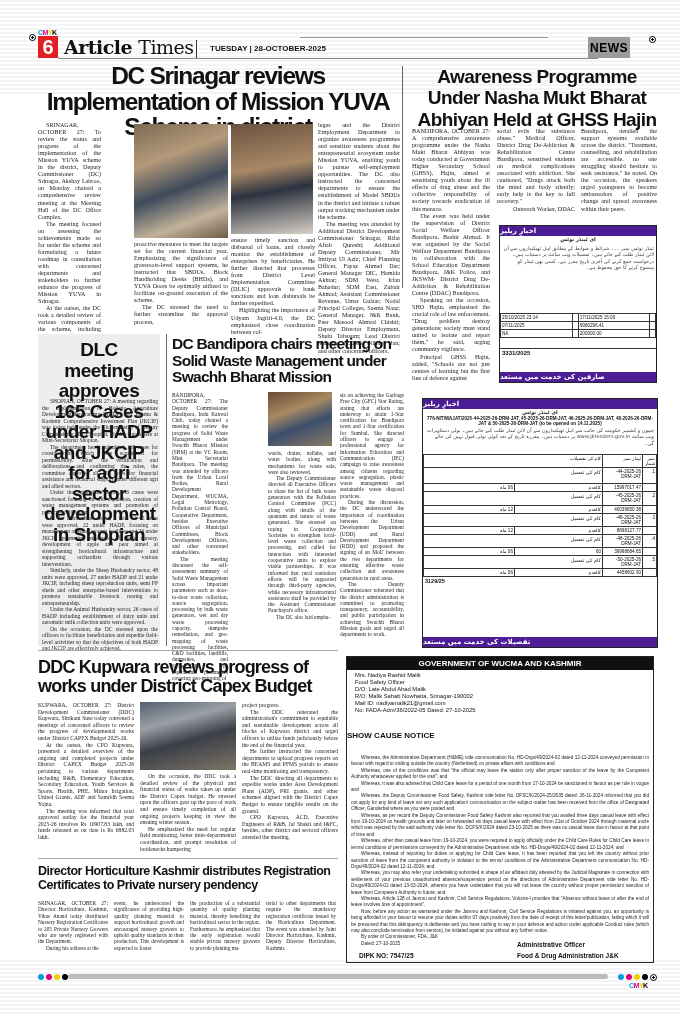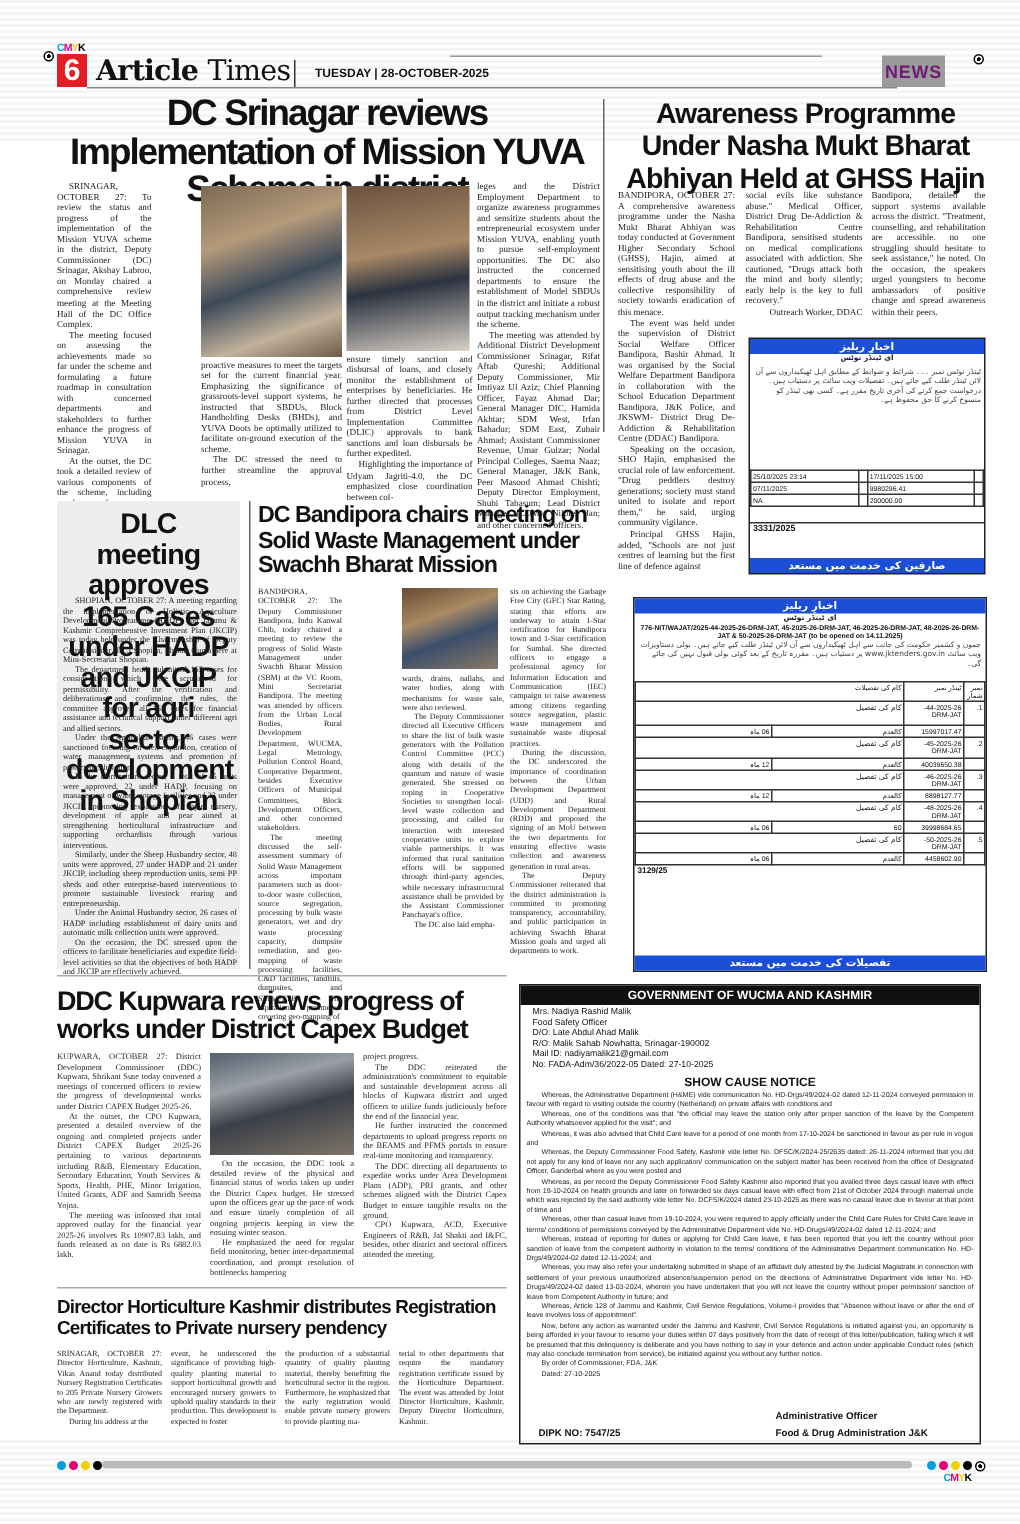--- a/index.html
+++ b/index.html
@@ -10,43 +10,43 @@
 .cmyk .c{color:#00a0e0}.cmyk .m{color:#e0007a}.cmyk .y{color:#f0d000}.cmyk .k{color:#000}
 .reg{position:absolute;width:7px;height:7px;border-radius:50%;border:1px solid #000;background:radial-gradient(#000 35%,#fff 40%)}
 .mast{position:absolute;left:38px;top:36px;width:264px;height:22px;display:flex;align-items:center}
 .pageno{background:#e31e24;color:#fff;font:bold 20px "Liberation Sans",sans-serif;width:20px;height:22px;display:flex;align-items:center;justify-content:center}
 .brand{font:bold 19px "DejaVu Serif",serif;margin-left:6px;letter-spacing:-0.5px}
 .brand .t{font-weight:normal}
 .mastline2{position:absolute;left:58px;top:58px;width:540px;height:1px;background:#888}
 .vbar{position:absolute;left:196px;top:40px;width:1px;height:18px;background:#333}
 .date{position:absolute;left:210px;top:44px;font:bold 8px "Liberation Sans",sans-serif}
 .topline{position:absolute;left:300px;top:37px;width:248px;height:1px;background:#999}
-.news{position:absolute;left:588px;top:37px;width:42px;height:21px;background:#9b9b9b;color:#701a75;font:bold 12px "Liberation Sans",sans-serif;display:flex;align-items:center;justify-content:center;letter-spacing:0.5px}
+.news{position:absolute;left:588px;top:37px;width:42px;height:21px;background:#9b9b9b;color:#000000;font:bold 12px "Liberation Sans",sans-serif;display:flex;align-items:center;justify-content:center;letter-spacing:0.5px}
 .hl{font-family:"Liberation Sans",sans-serif;font-weight:bold;text-align:center;letter-spacing:-1px;line-height:1.02}
 .h2{position:absolute;left:412px;top:66px;width:250px;font-size:19px;letter-spacing:-0.6px;line-height:1.12}
 .body{font-size:6.1px;line-height:7.05px;text-align:justify;hyphens:auto;color:#222}
 .body p{text-indent:8px}
 .col{position:absolute}
 .photo{position:absolute;background:linear-gradient(160deg,#7c6a54,#b59a7a 30%,#3d4a5a 55%,#c2b29a 80%,#6a5a48)}
 .rule{position:absolute;background:#666}
 .box{position:absolute;background:#eee}
 .dlc-h{position:absolute;left:46px;top:340px;width:116px;font-size:19px;letter-spacing:-0.5px;line-height:1.08}
 .band{position:absolute;font-family:"Liberation Sans",sans-serif;font-weight:bold;text-align:left;letter-spacing:-0.7px;line-height:1.08}
 .urdu{font-family:"DejaVu Sans",sans-serif;direction:rtl;font-size:5px;line-height:6.5px;color:#222}
 .adv{position:absolute;border:1px solid #222;background:#fff}
-.advhead{background:#1d4ed8;color:#fff;font:bold 7px "DejaVu Sans",sans-serif;text-align:center;padding:1px 0}
+.advhead{background:#4c1d95;color:#fff;font:bold 7px "DejaVu Sans",sans-serif;text-align:left;padding:1px 0}
 table{border-collapse:collapse;width:100%}
 td{border:1px solid #333;font-size:4.6px;padding:1px;font-family:"Liberation Sans",sans-serif;vertical-align:top}
 .fda{position:absolute;left:346px;top:656px;width:308px;height:307px;border:1px solid #222}
 .fda-head{background:#111;color:#fff;text-align:center;font-family:"Liberation Sans",sans-serif;font-weight:bold;padding:2px 0}
 .fda-head .a{font-size:8px}.fda-head .b{font-size:11.5px;letter-spacing:-0.3px}.fda-head .c{font-size:7.2px;letter-spacing:-0.3px}
 .addr{font:5.8px "Liberation Sans",sans-serif;line-height:7px;padding:2px 8px}
 .notice{font:4.7px "Liberation Sans",sans-serif;line-height:6.4px;padding:0 4px;text-align:justify;color:#222}
 .notice p{text-indent:10px}
-.sct{text-align:center;font:bold 8px "Liberation Sans",sans-serif;margin:1px 0}
+.sct{font:bold 8px "Liberation Sans",sans-serif;margin:15px 0}
 .sig{font:bold 6.5px "Liberation Sans",sans-serif}
 .dots{position:absolute;display:flex;gap:2px}
 .dots span{width:6px;height:6px;border-radius:50%}
 .bottombar{position:absolute;top:974px;height:5px;background:#bbb;border-radius:3px}
 </style>
 </head>
 <body>
 
 <div class="bleed"></div>
 <div class="bleedb"></div>

